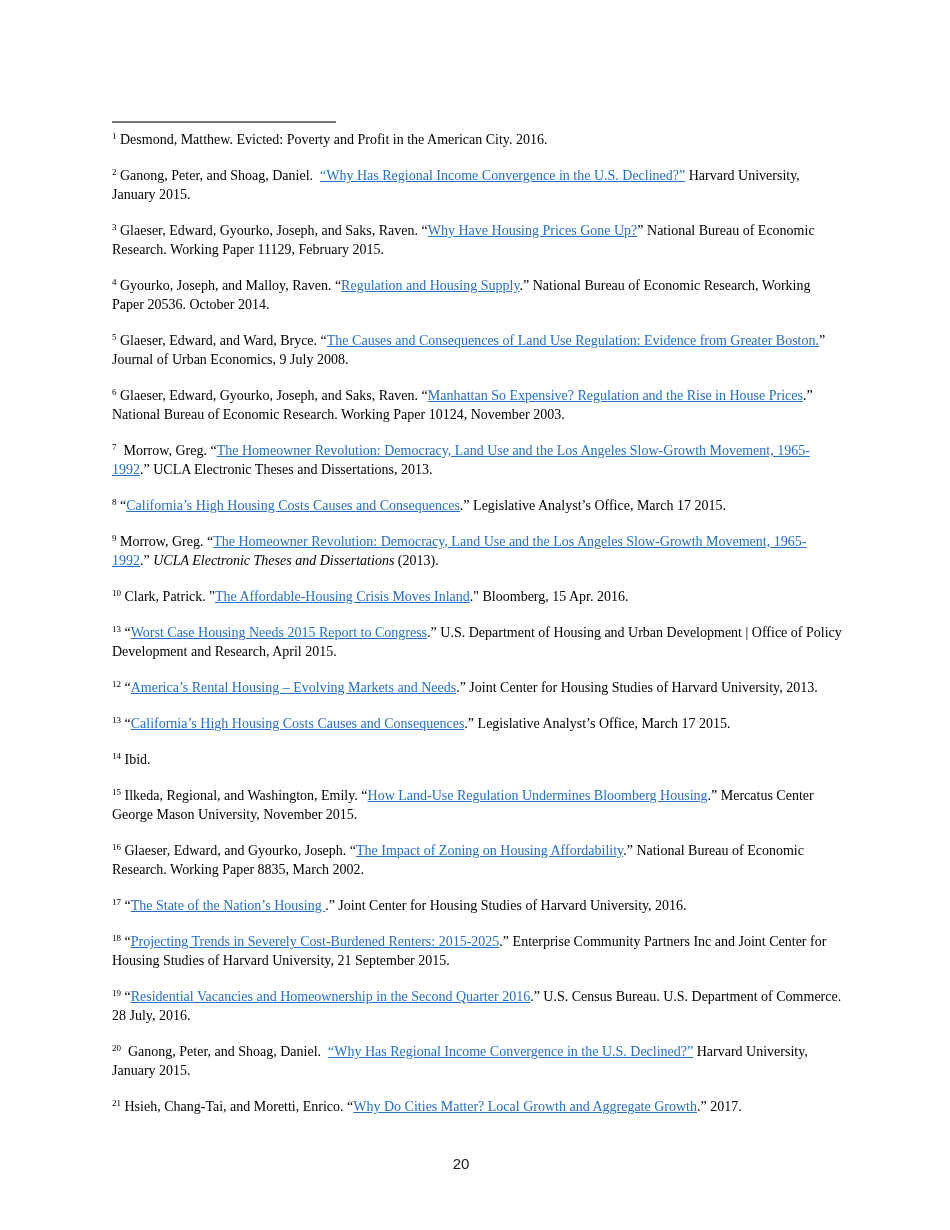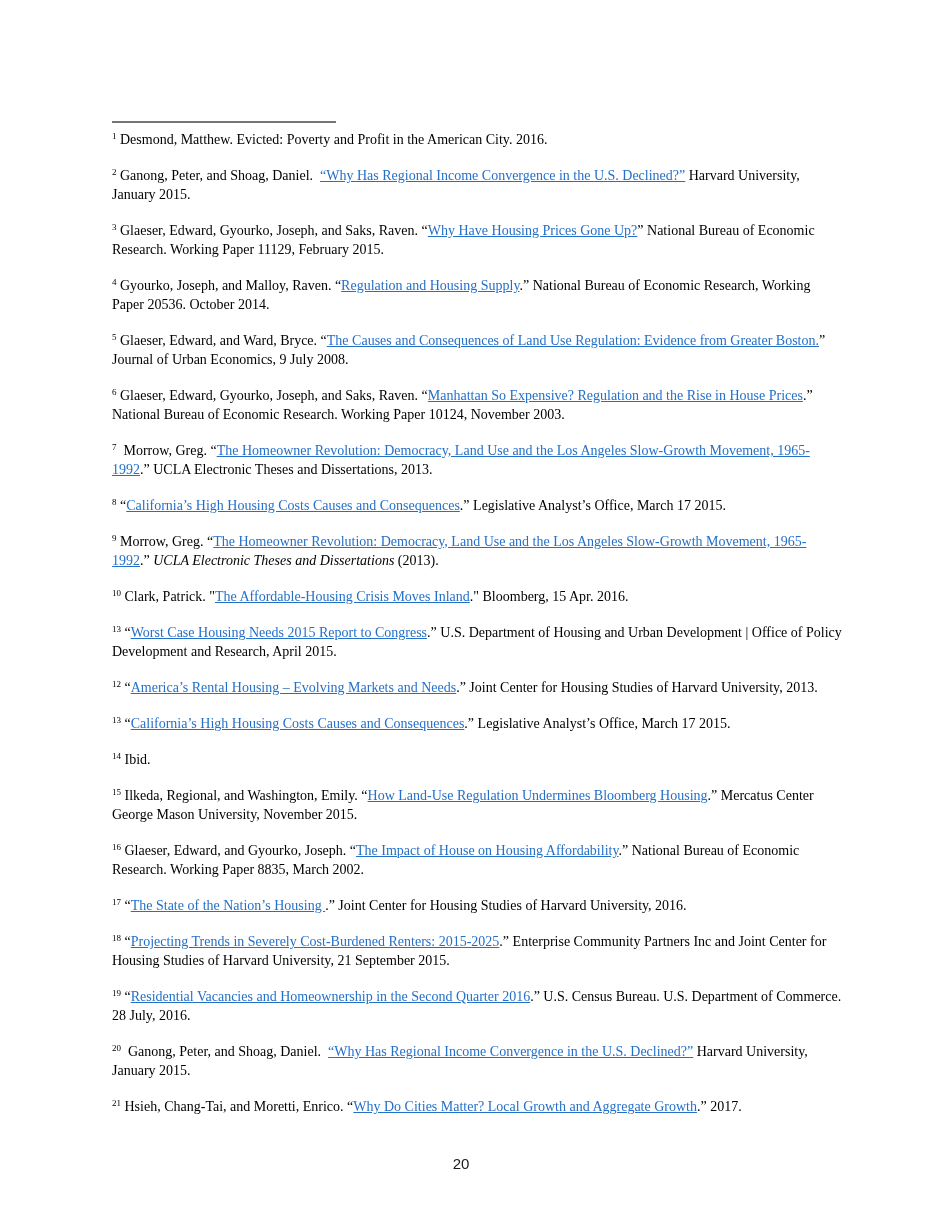--- a/index.html
+++ b/index.html
@@ -79,21 +79,21 @@
       <p class="footnote"><sup class="fn-num">6</sup><span> Glaeser, Edward, Gyourko, Joseph, and Saks, Raven. “</span><a class="fn-link" href="#">Manhattan So Expensive? Regulation and the Rise in House Prices</a><span>.” National Bureau of Economic Research. Working Paper 10124, November 2003.</span></p>
       <p class="footnote"><sup class="fn-num">7</sup><span>  Morrow, Greg. “</span><a class="fn-link" href="#">The Homeowner Revolution: Democracy, Land Use and the Los Angeles Slow-Growth Movement, 1965-1992</a><span>.” UCLA Electronic Theses and Dissertations, 2013.</span></p>
       <p class="footnote"><sup class="fn-num">8</sup><span> “</span><a class="fn-link" href="#">California’s High Housing Costs Causes and Consequences</a><span>.” Legislative Analyst’s Office, March 17 2015.</span></p>
       <p class="footnote"><sup class="fn-num">9</sup><span> Morrow, Greg. “</span><a class="fn-link" href="#">The Homeowner Revolution: Democracy, Land Use and the Los Angeles Slow-Growth Movement, 1965-1992</a><span>.” </span><span class="italic">UCLA Electronic Theses and Dissertations</span><span> (2013).</span></p>
       <p class="footnote"><sup class="fn-num">10</sup><span> Clark, Patrick. "</span><a class="fn-link" href="#">The Affordable-Housing Crisis Moves Inland</a><span>." Bloomberg, 15 Apr. 2016.</span></p>
       <p class="footnote"><sup class="fn-num">13</sup><span> “</span><a class="fn-link" href="#">Worst Case Housing Needs 2015 Report to Congress</a><span>.” U.S. Department of Housing and Urban Development | Office of Policy Development and Research, April 2015.</span></p>
       <p class="footnote"><sup class="fn-num">12</sup><span> “</span><a class="fn-link" href="#">America’s Rental Housing – Evolving Markets and Needs</a><span>.” Joint Center for Housing Studies of Harvard University, 2013.</span></p>
       <p class="footnote"><sup class="fn-num">13</sup><span> “</span><a class="fn-link" href="#">California’s High Housing Costs Causes and Consequences</a><span>.” Legislative Analyst’s Office, March 17 2015.</span></p>
       <p class="footnote"><sup class="fn-num">14</sup><span> Ibid.</span></p>
       <p class="footnote"><sup class="fn-num">15</sup><span> Ilkeda, Regional, and Washington, Emily. “</span><a class="fn-link" href="#">How Land-Use Regulation Undermines Bloomberg Housing</a><span>.” Mercatus Center George Mason University, November 2015.</span></p>
-      <p class="footnote"><sup class="fn-num">16</sup><span> Glaeser, Edward, and Gyourko, Joseph. “</span><a class="fn-link" href="#">The Impact of House on Housing Affordability</a><span>.” National Bureau of Economic Research. Working Paper 8835, March 2002.</span></p>
+      <p class="footnote"><sup class="fn-num">16</sup><span> Glaeser, Edward, and Gyourko, Joseph. “</span><a class="fn-link" href="#">The Impact of Zoning on Housing Affordability</a><span>.” National Bureau of Economic Research. Working Paper 8835, March 2002.</span></p>
       <p class="footnote"><sup class="fn-num">17</sup><span> “</span><a class="fn-link" href="#">The State of the Nation’s Housing </a><span>.” Joint Center for Housing Studies of Harvard University, 2016.</span></p>
       <p class="footnote"><sup class="fn-num">18</sup><span> “</span><a class="fn-link" href="#">Projecting Trends in Severely Cost-Burdened Renters: 2015-2025</a><span>.” Enterprise Community Partners Inc and Joint Center for Housing Studies of Harvard University, 21 September 2015.</span></p>
       <p class="footnote"><sup class="fn-num">19</sup><span> “</span><a class="fn-link" href="#">Residential Vacancies and Homeownership in the Second Quarter 2016</a><span>.” U.S. Census Bureau. U.S. Department of Commerce. 28 July, 2016.</span></p>
       <p class="footnote"><sup class="fn-num">20</sup><span>  Ganong, Peter, and Shoag, Daniel.  </span><a class="fn-link" href="#">“Why Has Regional Income Convergence in the U.S. Declined?”</a><span> Harvard University, January 2015.</span></p>
       <p class="footnote"><sup class="fn-num">21</sup><span> Hsieh, Chang-Tai, and Moretti, Enrico. “</span><a class="fn-link" href="#">Why Do Cities Matter? Local Growth and Aggregate Growth</a><span>.” 2017.</span></p>
     </div>
   <div class="page-number">20</div>
 </div>
 
 </body></html>

